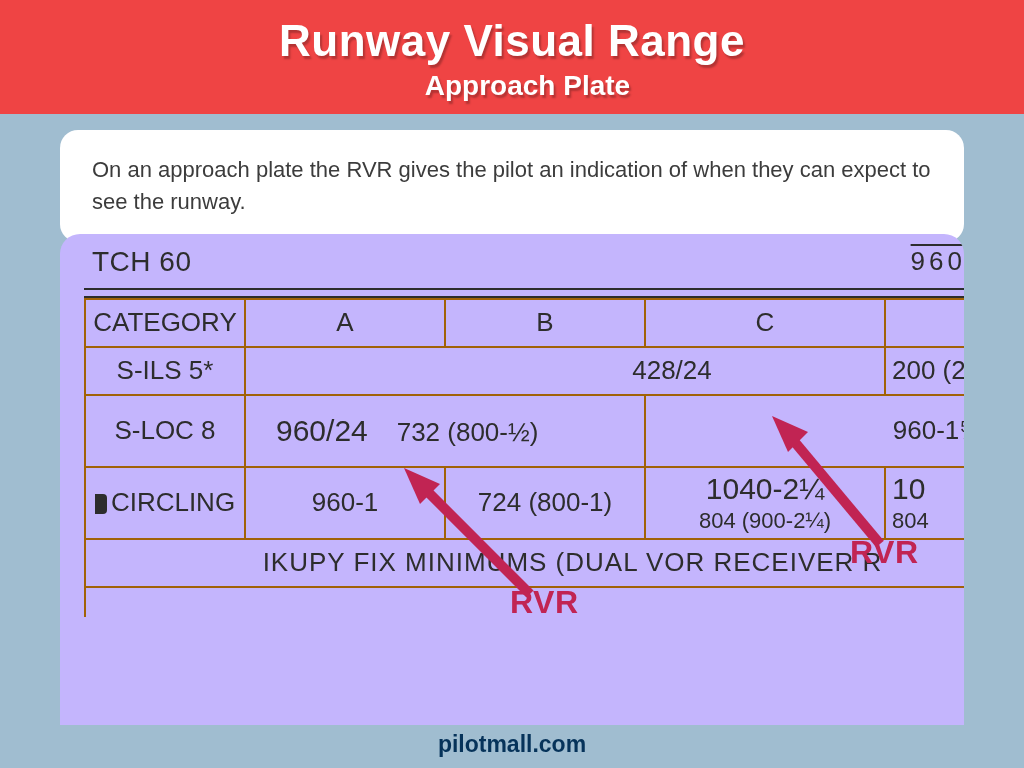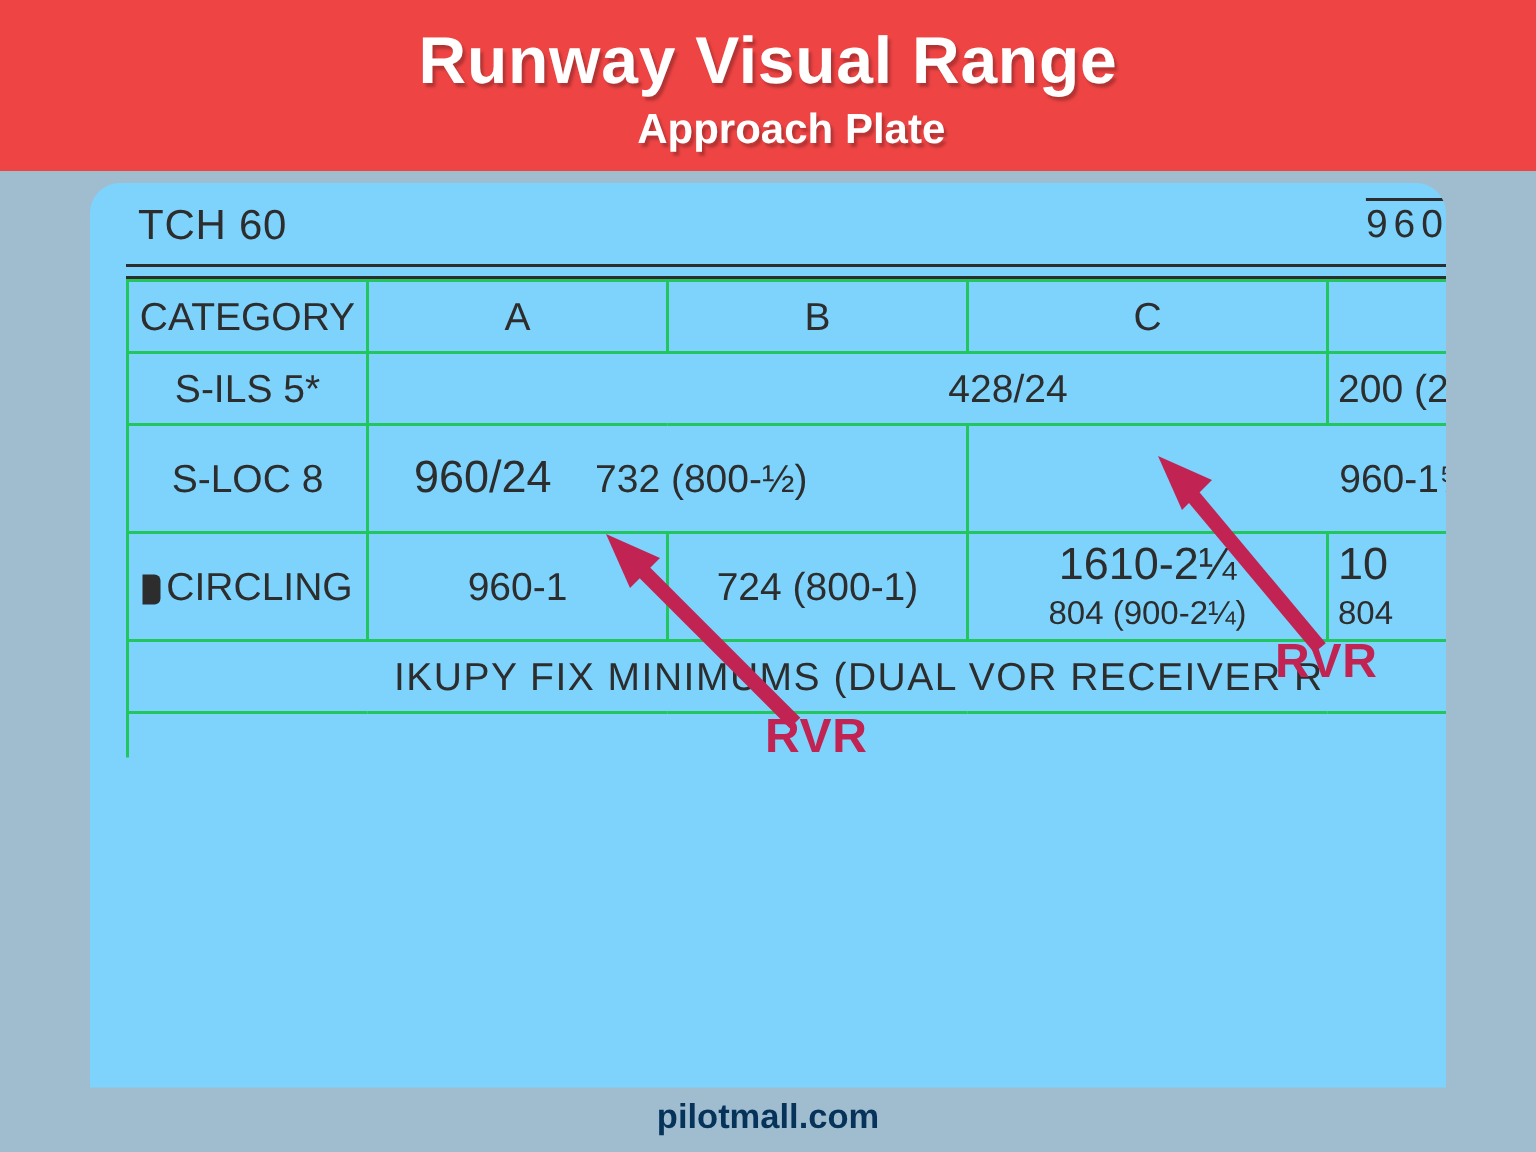--- a/index.html
+++ b/index.html
@@ -42,21 +42,21 @@
     .caption-box {
       background: #fff;
       border-radius: 18px;
       padding: 24px 32px;
       color: #3c3c3c;
       font-size: 22px;
       line-height: 1.45;
       font-weight: 400;
     }
     .plate-panel {
-      background: #7dd3fc;
+      background: #c4b5fd;
       border-radius: 20px 20px 0 0;
       margin-top: -8px;
       flex: 1;
       position: relative;
       overflow: hidden;
       font-family: 'Verdana', 'Arial Narrow', Arial, sans-serif;
       color: #2d2d2d;
     }
     .plate-inner {
       position: absolute;
@@ -138,21 +138,21 @@
       height: 3px;
       background: #2d2d2d;
     }
 
     table.grid {
       border-collapse: collapse;
       width: 100%;
       table-layout: fixed;
     }
     table.grid td, table.grid th {
-      border: 2px solid #22c55e;
+      border: 2px solid #a16207;
       font-size: 26px;
       font-weight: 400;
       vertical-align: middle;
       height: 48px;
       padding: 4px 6px;
       white-space: nowrap;
       text-align: center;
     }
     table.grid th { font-weight: 400; }
     .td-left { text-align: left; padding-left: 12px; }
@@ -184,20 +184,23 @@
   </style>
 </head>
 <body>
 
 <div class="blue-header">
   <div class="title">Runway Visual Range</div>
   <div class="subtitle">Approach Plate</div>
 </div>
 
 <div class="content-wrap">
+  <div class="caption-box">
+    <span>On an approach plate the RVR gives the pilot an indication of when they can expect to see the runway.</span>
+  </div>
 
   <div class="plate-panel">
     <div class="plate-inner">
 
       <div class="plate-top">
         <span class="tch">TCH 60</span>
         <span class="top-right">
           <span class="top-num">960</span>
         </span>
       </div>
@@ -237,21 +240,21 @@
           </td>
           <td colspan="2" style="text-align:right;padding-right:24px;border-right:none" class="big">960-1⅝</td>
         </tr>
         <tr class="row-h">
           <td class="td-left">
             <span style="display:inline-block;width:12px;height:20px;background:#2d2d2d;border-radius:0 4px 4px 0;vertical-align:middle;margin-right:4px"></span><span>CIRCLING</span>
           </td>
           <td class="big">960-1</td>
           <td>724 (800-1)</td>
           <td>
-            <span class="big">1610-2¼</span>
+            <span class="big">1040-2¼</span>
             <span class="sub-line">804 (900-2¼)</span>
           </td>
           <td style="border-right:none;text-align:left">
             <span class="big">10</span>
             <span class="sub-line">804</span>
           </td>
         </tr>
         <tr>
           <td colspan="5" class="td-left" style="border-right:none;letter-spacing:1px;padding-left:60px">IKUPY FIX MINIMUMS (DUAL VOR RECEIVER R</td>
         </tr>

